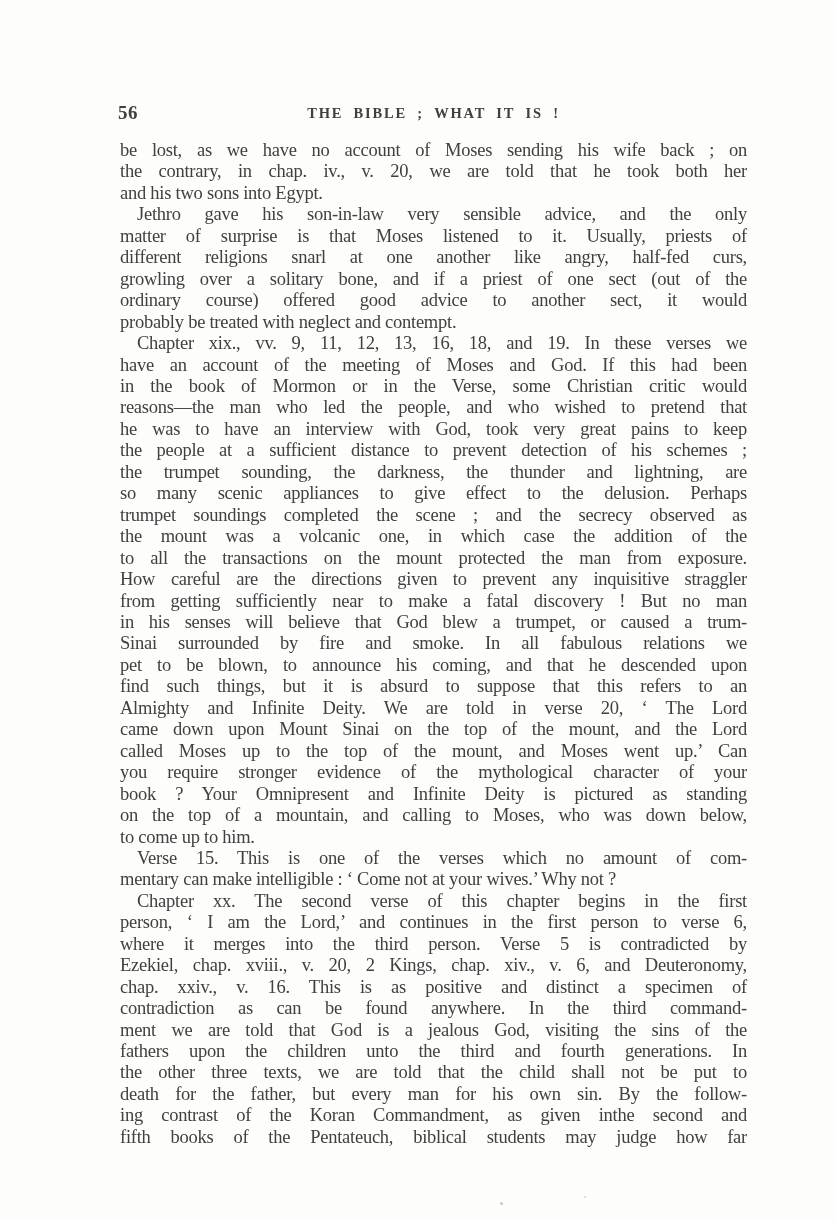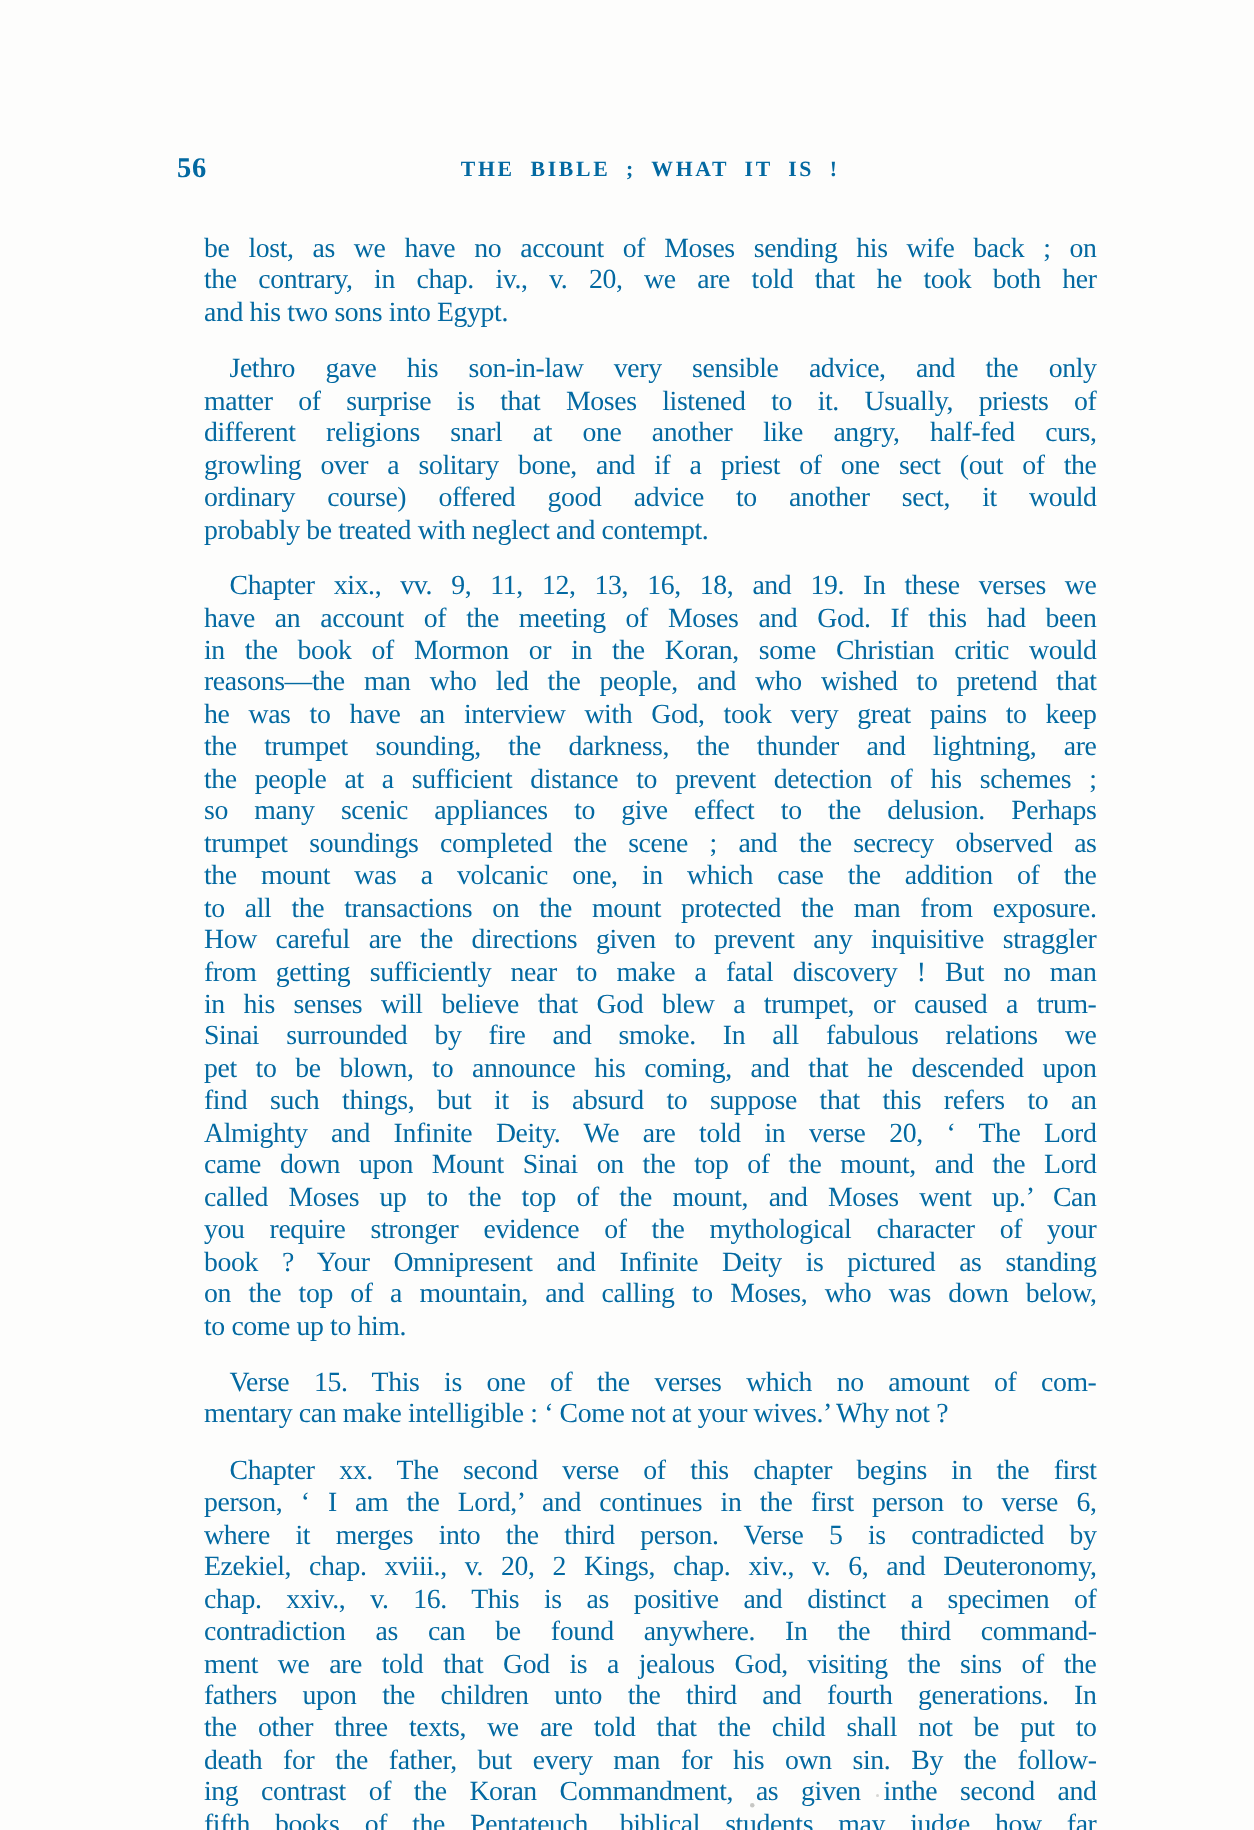--- a/index.html
+++ b/index.html
@@ -7,21 +7,21 @@
     padding: 0;
     background: #ffffff;
   }
   .page {
     position: relative;
     width: 836px;
     height: 1220px;
     background: #fdfdfc;
     overflow: hidden;
     font-family: "Liberation Serif", serif;
-    color: #0369a1;
+    color: #404040;
   }
   .page-header {
     position: absolute;
     top: 101px;
     left: 120px;
     width: 627px;
     height: 26px;
   }
   .page-number {
     position: absolute;
@@ -41,21 +41,21 @@
   }
   .text-block {
     position: absolute;
     top: 140px;
     left: 120px;
     width: 627px;
     font-size: 18.5px;
     line-height: 21.45px;
     letter-spacing: -0.25px;
   }
-  .paragraph { margin: 16px; }
+  .paragraph { margin: 0; }
   .line {
     text-align: justify;
     text-align-last: justify;
   }
   .line.last { text-align-last: left; }
   .line.indent { text-indent: 17px; }
   .scan-speck {
     position: absolute;
     background: #9a9a96;
     border-radius: 50%;
@@ -83,25 +83,25 @@
         <div class="line indent">Jethro gave his son-in-law very sensible advice, and the only</div>
         <div class="line">matter of surprise is that Moses listened to it.  Usually, priests of</div>
         <div class="line">different religions snarl at one another like angry, half-fed curs,</div>
         <div class="line">growling over a solitary bone, and if a priest of one sect (out of the</div>
         <div class="line">ordinary course) offered good advice to another sect, it would</div>
         <div class="line last">probably be treated with neglect and contempt.</div>
       </div>
       <div class="paragraph">
         <div class="line indent">Chapter xix., vv. 9, 11, 12, 13, 16, 18, and 19.  In these verses we</div>
         <div class="line">have an account of the meeting of Moses and God.  If this had been</div>
-        <div class="line">in the book of Mormon or in the Koran, some Christian critic would</div>
+        <div class="line">in the book of Mormon or in the Verse, some Christian critic would</div>
         <div class="line">reasons—the man who led the people, and who wished to pretend that</div>
         <div class="line">he was to have an interview with God, took very great pains to keep</div>
+        <div class="line">the people at a sufficient distance to prevent detection of his schemes ;</div>
         <div class="line">the trumpet sounding, the darkness, the thunder and lightning, are</div>
-        <div class="line">the people at a sufficient distance to prevent detection of his schemes ;</div>
         <div class="line">so many scenic appliances to give effect to the delusion.  Perhaps</div>
         <div class="line">trumpet soundings completed the scene ; and the secrecy observed as</div>
         <div class="line">the mount was a volcanic one, in which case the addition of the</div>
         <div class="line">to all the transactions on the mount protected the man from exposure.</div>
         <div class="line">How careful are the directions given to prevent any inquisitive straggler</div>
         <div class="line">from getting sufficiently near to make a fatal discovery !  But no man</div>
         <div class="line">in his senses will believe that God blew a trumpet, or caused a trum-</div>
         <div class="line">Sinai surrounded by fire and smoke.  In all fabulous relations we</div>
         <div class="line">pet to be blown, to announce his coming, and that he descended upon</div>
         <div class="line">find such things, but it is absurd to suppose that this refers to an</div>

